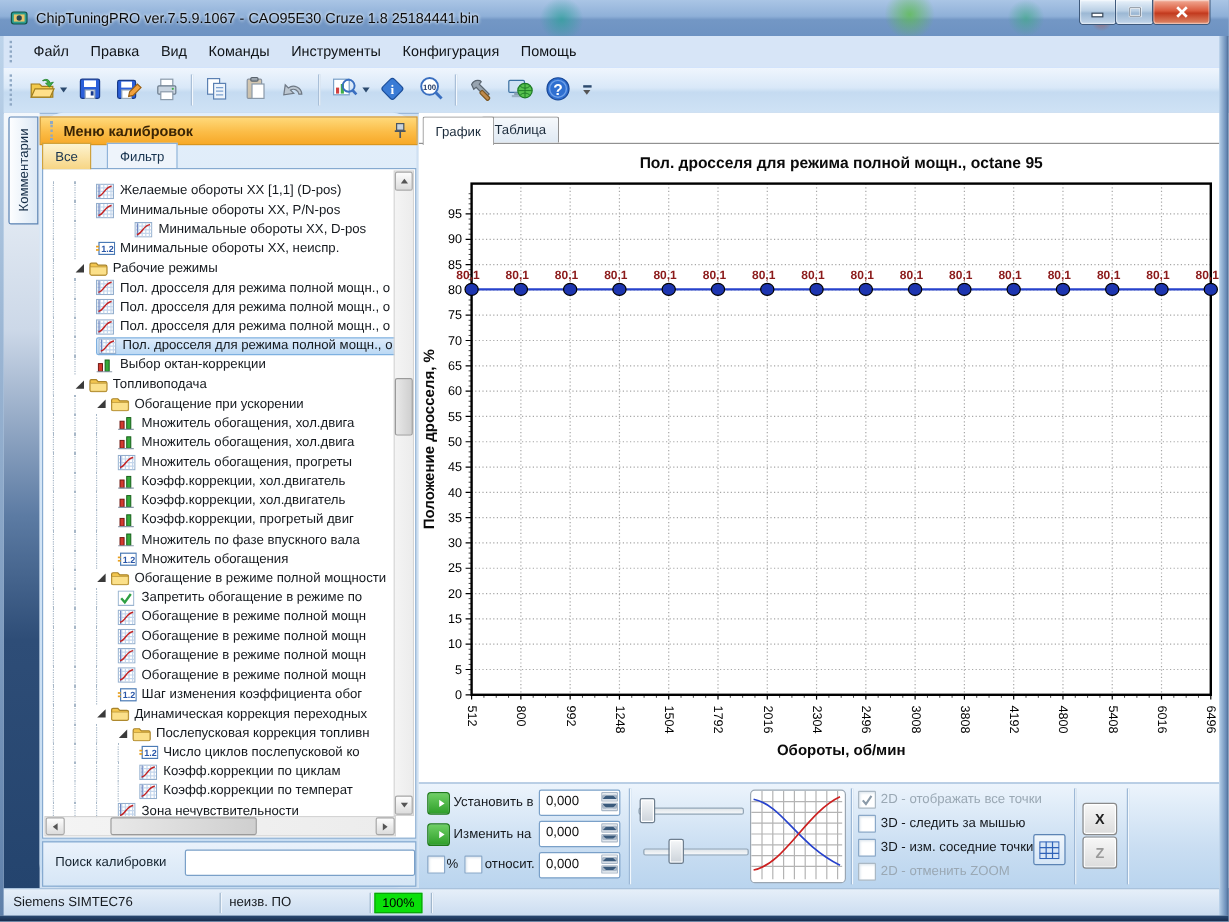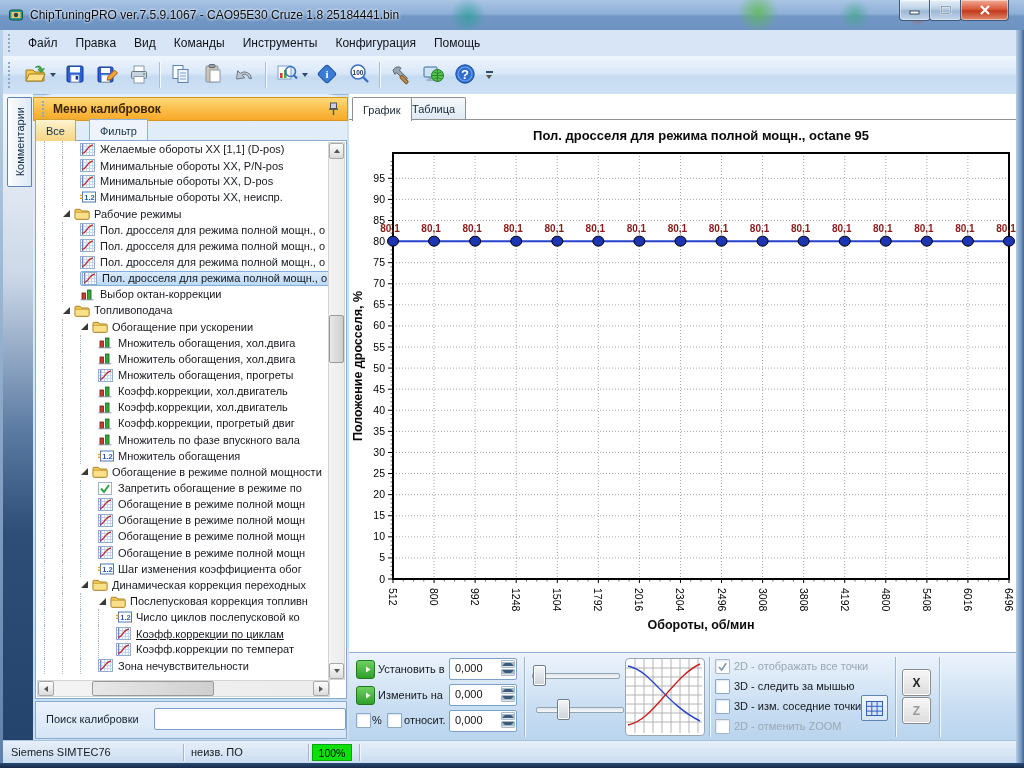--- a/index.html
+++ b/index.html
@@ -49,21 +49,21 @@
   #sidebar{left:33px;top:94px;width:314px;height:646px;background:linear-gradient(#e2eefa,#c6dcf1);border-radius:20px;}
   #sb-header{left:0;top:3px;width:313px;height:22px;background:linear-gradient(#ffd97a,#fbbc47 55%,#f7a928);
     border:1px solid #d9961f;display:flex;align-items:center;}
   #sb-header .ttl{font-weight:bold;font-size:12px;color:#3a2404;}
   #pin-icon{position:absolute;right:8px;top:4px;}
   .sbtab{position:absolute;top:25px;height:21px;padding:0 10px;display:flex;align-items:center;font-size:11px;
     border:1px solid #8fb3d9;border-bottom:none;background:#eef4fb;color:#16324e;}
   #sbtab-0{left:2px;background:linear-gradient(#fdf3cf,#f7d584);border-color:#cfa23c;z-index:2;}
   #sbtab-1{left:56px;}
   #treebox{left:2px;top:46px;width:310px;height:557px;background:#fff;border:1px solid #86aad0;overflow:hidden;}
-  #tree{position:absolute;left:2px;top:0;width:291px;height:536px;overflow:hidden;}
+  #tree{position:absolute;left:2px;top:10px;width:291px;height:536px;overflow:hidden;}
   .trow{display:flex;align-items:center;height:16.15px;white-space:nowrap;padding-left:6px;}
   .guide{width:17px;align-self:stretch;border-left:1px dotted #a8b8c8;flex:0 0 auto;}
   .expander{width:12px;flex:0 0 auto;display:flex;align-items:center;}
   .ticon{width:18px;flex:0 0 auto;display:flex;align-items:center;}
   .tlabel{font-size:11px;color:#15191e;padding:0 2px;}
   .selwrap{display:flex;align-items:center;background:linear-gradient(#dcebfb,#bcd9f4);
     border:1px solid #7eb0e0;border-radius:2px;padding:0 1px;margin:-1px 0;}
   
   .sb-track{position:absolute;background:linear-gradient(90deg,#f4f4f4,#ececec);border:1px solid #d4d4d4;}
   .sb-btn{position:absolute;background:linear-gradient(#fdfdfd,#dcdcdc);border:1px solid #a8a8a8;border-radius:2px;
@@ -328,21 +328,21 @@
                   <line x1="2.5" y1="1" x2="2.5" y2="12" stroke="#6f86c0"></line>
                   <path d="M2 10.5 C6 10.5 7.5 2.5 13 2.2" fill="none" stroke="#c32222" stroke-width="1.2"></path>
                 </svg>
               </span>
               <span class="tlabel">Желаемые обороты ХХ [1,1] (D-pos)</span>
             </span>
           </div>
           <div class="trow">
             <span class="guide"></span>
             <span class="guide"></span>
-            <span class="selwrap-none" style="display: flex; align-items: flex-end;">
+            <span class="selwrap-none" style="display: flex; align-items: center;">
               <span class="ticon">
                 <svg width="15" height="13">
                   <rect x="0.5" y="0.5" width="14" height="12" fill="#fff" stroke="#93aecd"></rect>
                   <g stroke="#c4d6ec">
                     <line x1="3.5" y1="1" x2="3.5" y2="12"></line>
                     <line x1="6.5" y1="1" x2="6.5" y2="12"></line>
                     <line x1="9.5" y1="1" x2="9.5" y2="12"></line>
                     <line x1="12.5" y1="1" x2="12.5" y2="12"></line>
                     <line x1="1" y1="3.5" x2="14" y2="3.5"></line>
                     <line x1="1" y1="6.5" x2="14" y2="6.5"></line>
@@ -351,21 +351,21 @@
                   <line x1="2.5" y1="1" x2="2.5" y2="12" stroke="#6f86c0"></line>
                   <path d="M2 10.5 C6 10.5 7.5 2.5 13 2.2" fill="none" stroke="#c32222" stroke-width="1.2"></path>
                 </svg>
               </span>
               <span class="tlabel">Минимальные обороты ХХ, P/N-pos</span>
             </span>
           </div>
           <div class="trow">
             <span class="guide"></span>
             <span class="guide"></span>
-            <span class="selwrap-none" style="display: flex; align-items: center;">
+            <span class="selwrap-none" style="display: flex; align-items: center; margin-left: 32px;">
               <span class="ticon">
                 <svg width="15" height="13">
                   <rect x="0.5" y="0.5" width="14" height="12" fill="#fff" stroke="#93aecd"></rect>
                   <g stroke="#c4d6ec">
                     <line x1="3.5" y1="1" x2="3.5" y2="12"></line>
                     <line x1="6.5" y1="1" x2="6.5" y2="12"></line>
                     <line x1="9.5" y1="1" x2="9.5" y2="12"></line>
                     <line x1="12.5" y1="1" x2="12.5" y2="12"></line>
                     <line x1="1" y1="3.5" x2="14" y2="3.5"></line>
                     <line x1="1" y1="6.5" x2="14" y2="6.5"></line>
@@ -877,21 +877,21 @@
                 </svg>
               </span>
               <span class="tlabel">Число циклов послепусковой ко</span>
             </span>
           </div>
           <div class="trow">
             <span class="guide"></span>
             <span class="guide"></span>
             <span class="guide"></span>
             <span class="guide"></span>
-            <span class="selwrap-none" style="display: flex; align-items: flex-end; text-decoration: underline;">
+            <span class="selwrap-none" style="display: flex; align-items: flex-start;">
               <span class="ticon">
                 <svg width="15" height="13">
                   <rect x="0.5" y="0.5" width="14" height="12" fill="#fff" stroke="#93aecd"></rect>
                   <g stroke="#c4d6ec">
                     <line x1="3.5" y1="1" x2="3.5" y2="12"></line>
                     <line x1="6.5" y1="1" x2="6.5" y2="12"></line>
                     <line x1="9.5" y1="1" x2="9.5" y2="12"></line>
                     <line x1="12.5" y1="1" x2="12.5" y2="12"></line>
                     <line x1="1" y1="3.5" x2="14" y2="3.5"></line>
                     <line x1="1" y1="6.5" x2="14" y2="6.5"></line>

